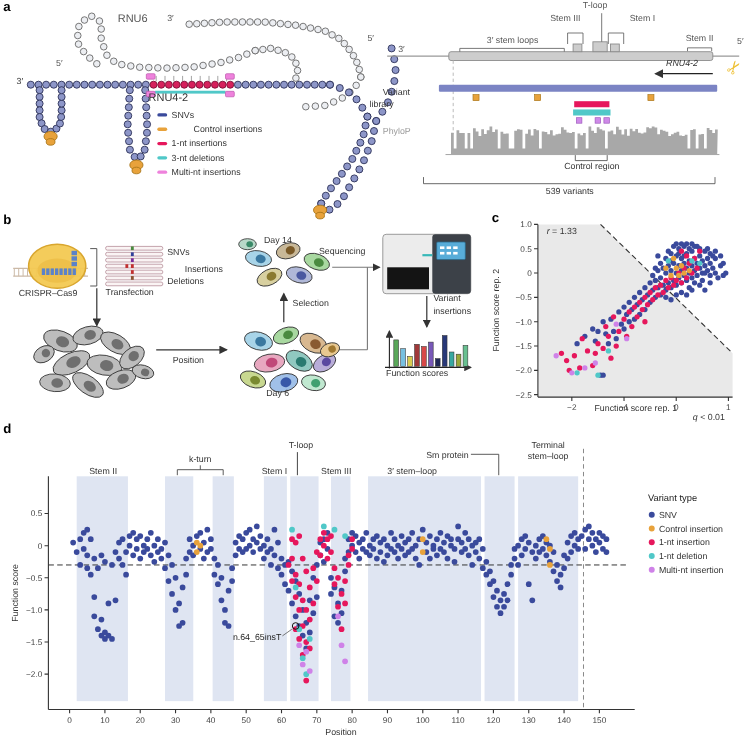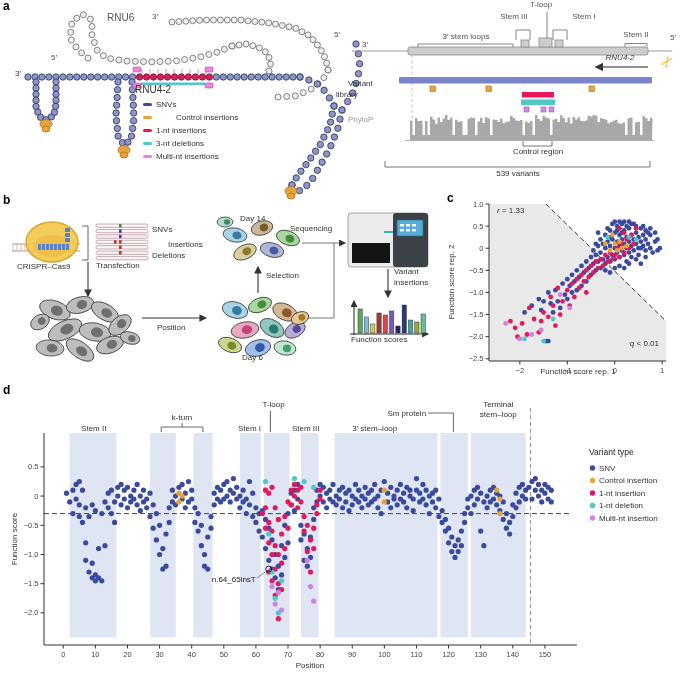--- a/index.html
+++ b/index.html
@@ -6,21 +6,21 @@
   .fig{position:relative;width:685px;height:678px;background:#fff;
        font-family:"Liberation Sans",sans-serif;overflow:hidden;}
   #art{position:absolute;left:0;top:0;}
   .lb{position:absolute;line-height:1.05;font-size:8px;color:#333;white-space:nowrap;}
   .s9{font-size:10px;}
   .mut{color:#555;}
   .gr{color:#9a9a9a;}
   .b{font-weight:700;font-size:12px;color:#000;}
   .it{font-style:italic;}
   .ctr{transform:translateX(-50%);}
-  .rgt{transform:translateX(-100%);}
+  .rgt{transform:translateX(-100%);margin-top:36px;}
   .vlab{transform:translate(-50%,-50%) rotate(-90deg);}
   .leg-item{position:absolute;display:flex;align-items:center;gap:4px;font-size:8px;color:#333;}
   .sw{width:9px;height:3.5px;border-radius:2px;display:inline-block;}
 </style>
 </head>
 <body>
 
 <div class="fig">
   <svg id="art" width="685" height="678" viewBox="0 0 685 678">
     <defs>

